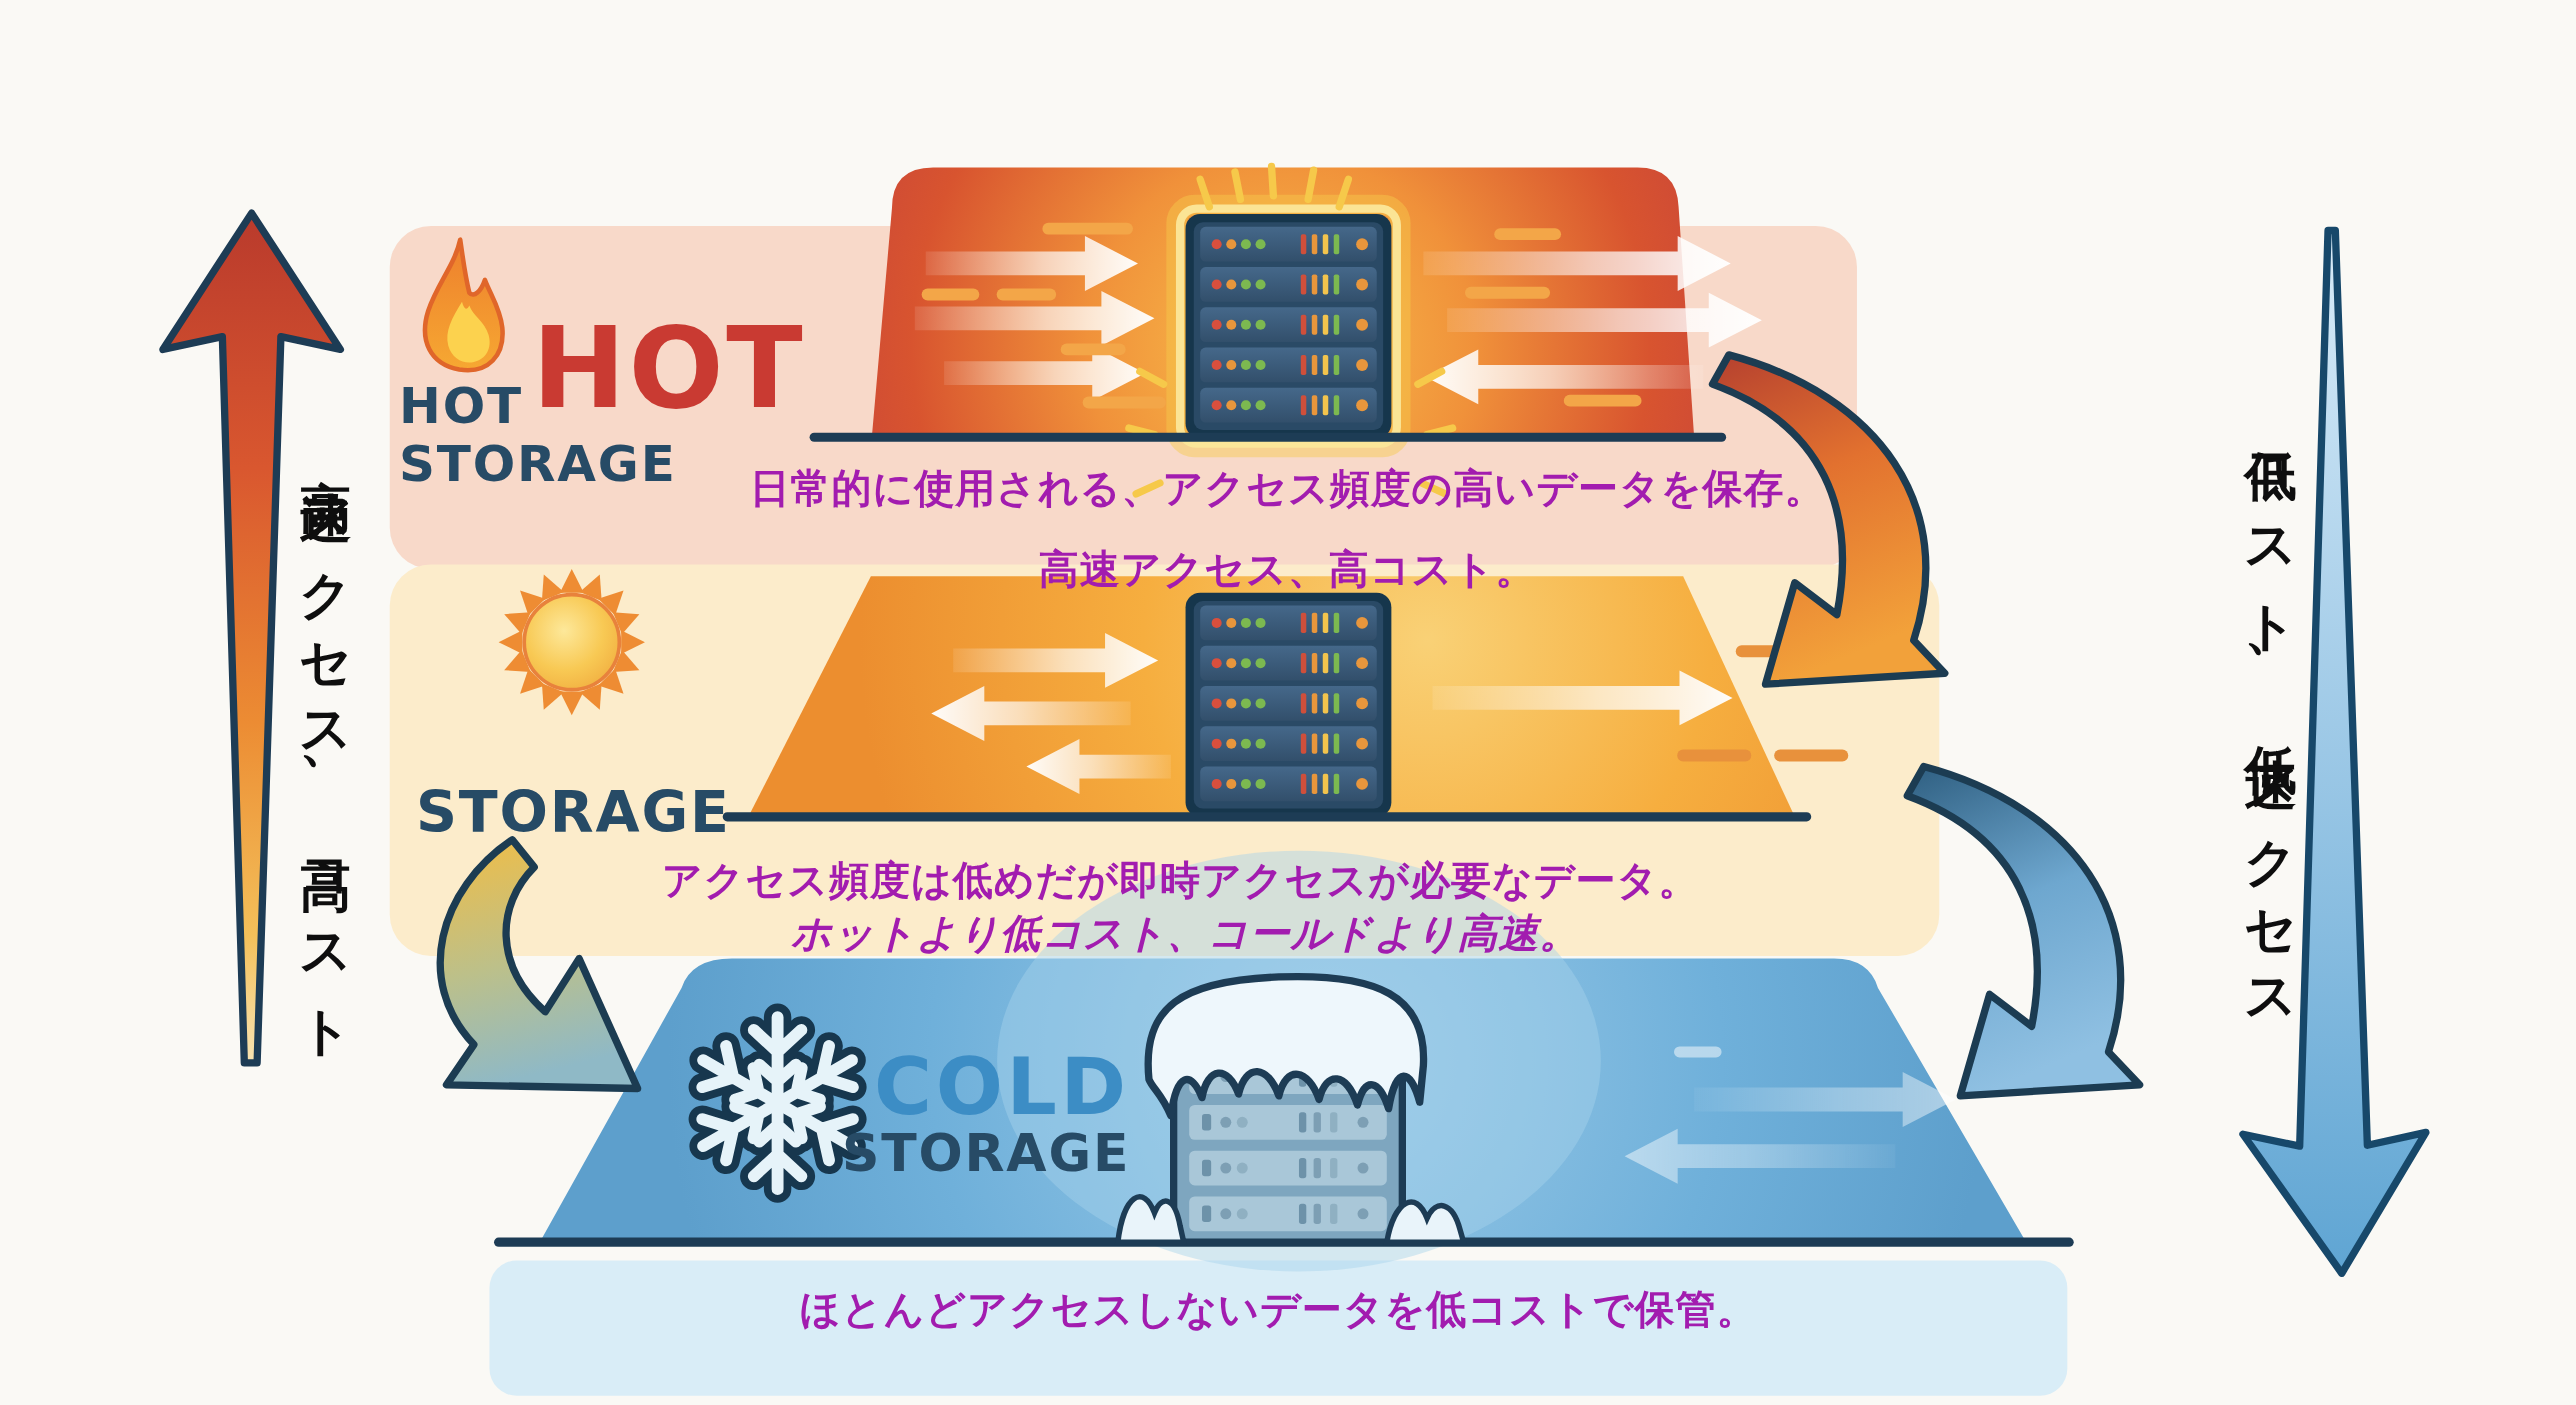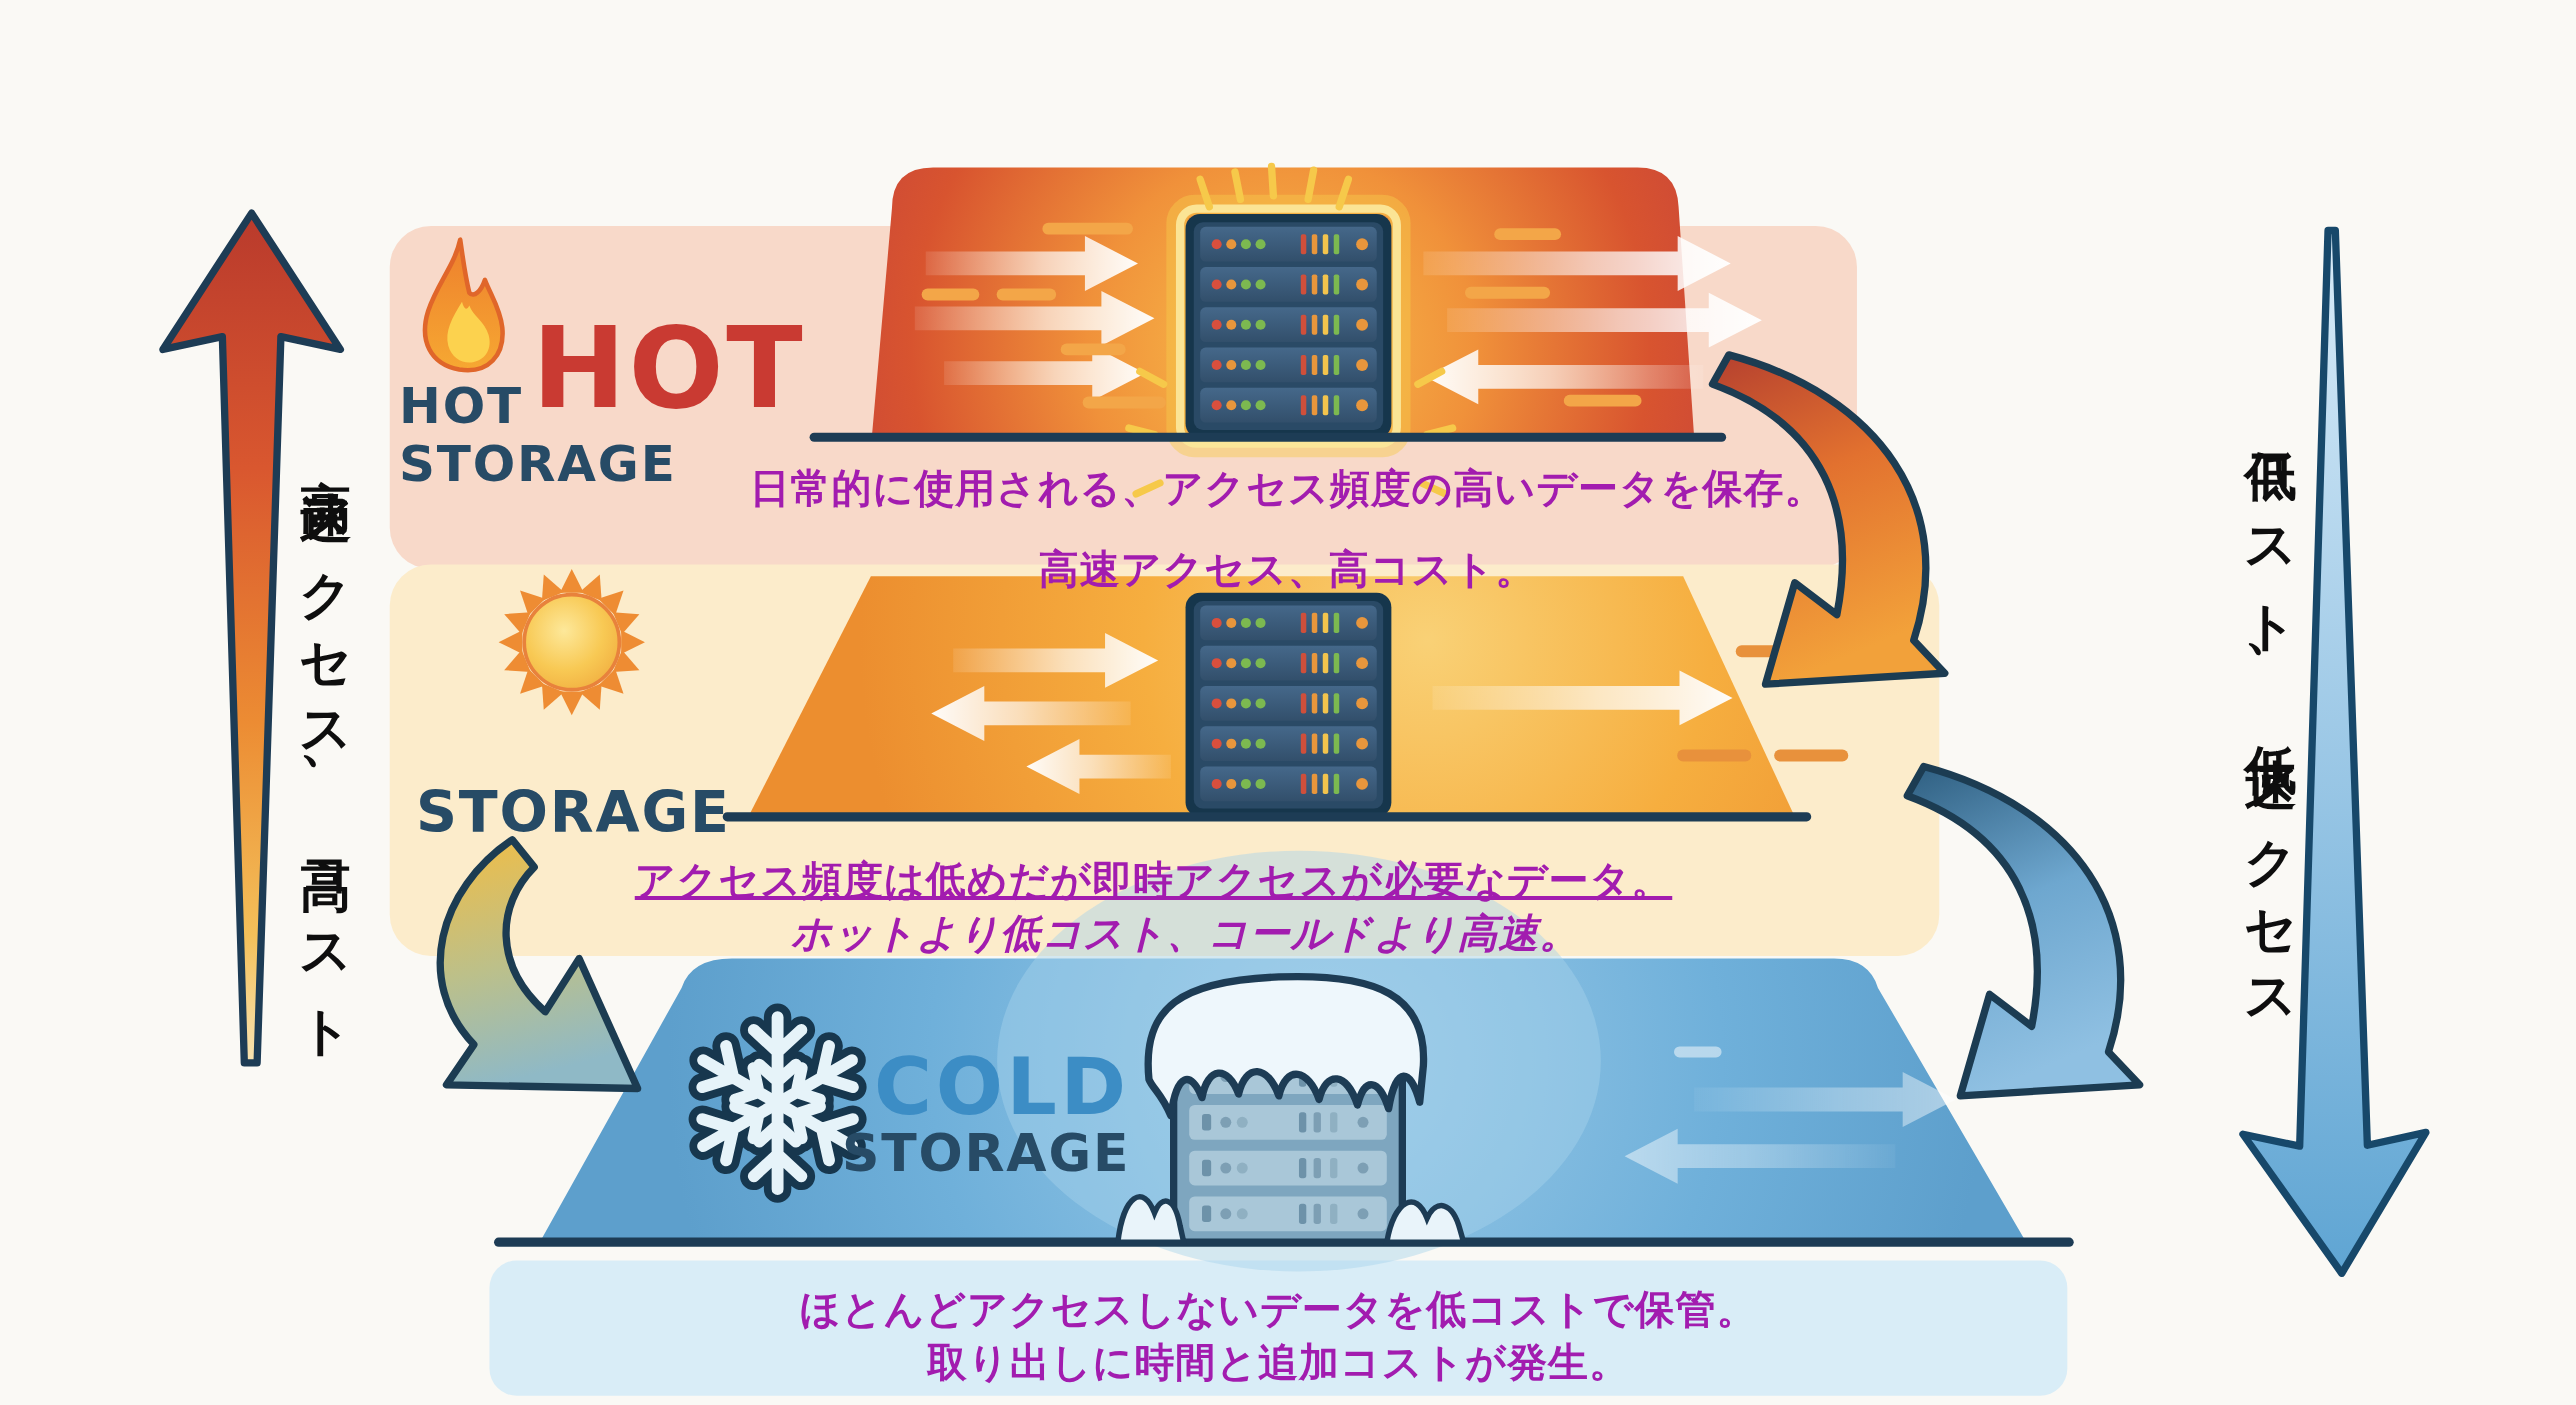--- a/index.html
+++ b/index.html
@@ -289,22 +289,21 @@
 
 <div class="txt vtext" style="left:291px;top:437px;height:695px;">高速アクセス、高コスト</div>
 <div class="txt vtext" style="left:2236px;top:410px;height:714px;">低コスト、低速アクセス</div>
 
 <div class="txt tier-title hot-title" style="left:532px;top:263px;margin-top:40px;">HOT</div>
 <div class="txt hot-sub" style="left:399px;top:377px;width:393px;">HOT STORAGE</div>
 <div class="txt desc" style="left:640px;top:463px;width:1295px;">日常的に使用される、アクセス頻度の高いデータを保存。</div>
 <div class="txt desc" style="left:640px;top:516px;width:1295px;margin-top:28px;">高速アクセス、高コスト。</div>
 
 <div class="txt warm-sub" style="left:416px;top:779px;width:302px;">STORAGE</div>
-<div class="txt desc" style="left:513px;top:855px;width:1281px;text-decoration:underline;">アクセス頻度は低めだが即時アクセスが必要なデータ。</div>
+<div class="txt desc" style="left:540px;top:855px;width:1281px;">アクセス頻度は低めだが即時アクセスが必要なデータ。</div>
 <div class="txt desc" style="left:545px;top:908px;width:1281px;font-style:italic;">ホットより低コスト、コールドより高速。</div>
 
 <div class="txt cold-title" style="left:846px;top:1041px;width:238px;margin-left:28px;">COLD</div>
 <div class="txt cold-sub" style="left:842px;top:1123px;width:256px;">STORAGE</div>
 <div class="txt desc" style="left:631px;top:1284px;width:1295px;">ほとんどアクセスしないデータを低コストで保管。</div>
-<div class="txt desc" style="left:631px;top:1337px;width:1295px;">取り出しに時間と追加コストが発生。</div>
 
 </div>
 
 
 </body></html>

